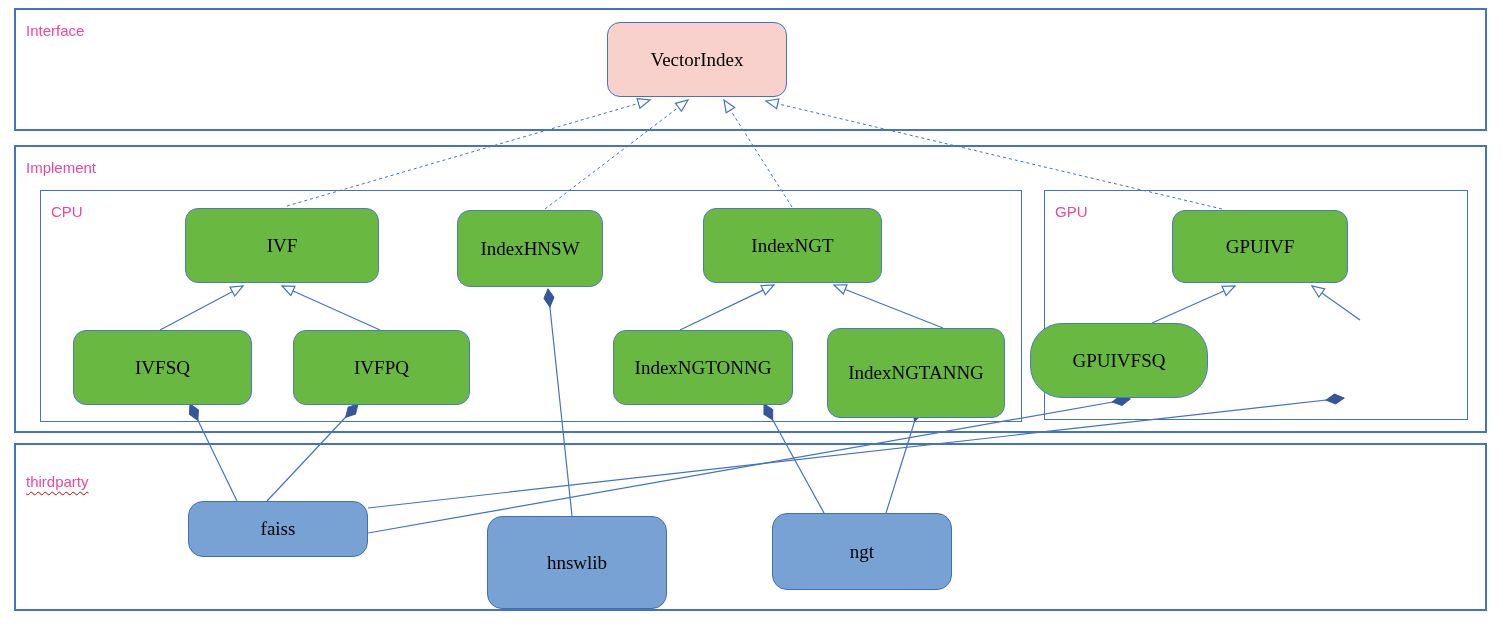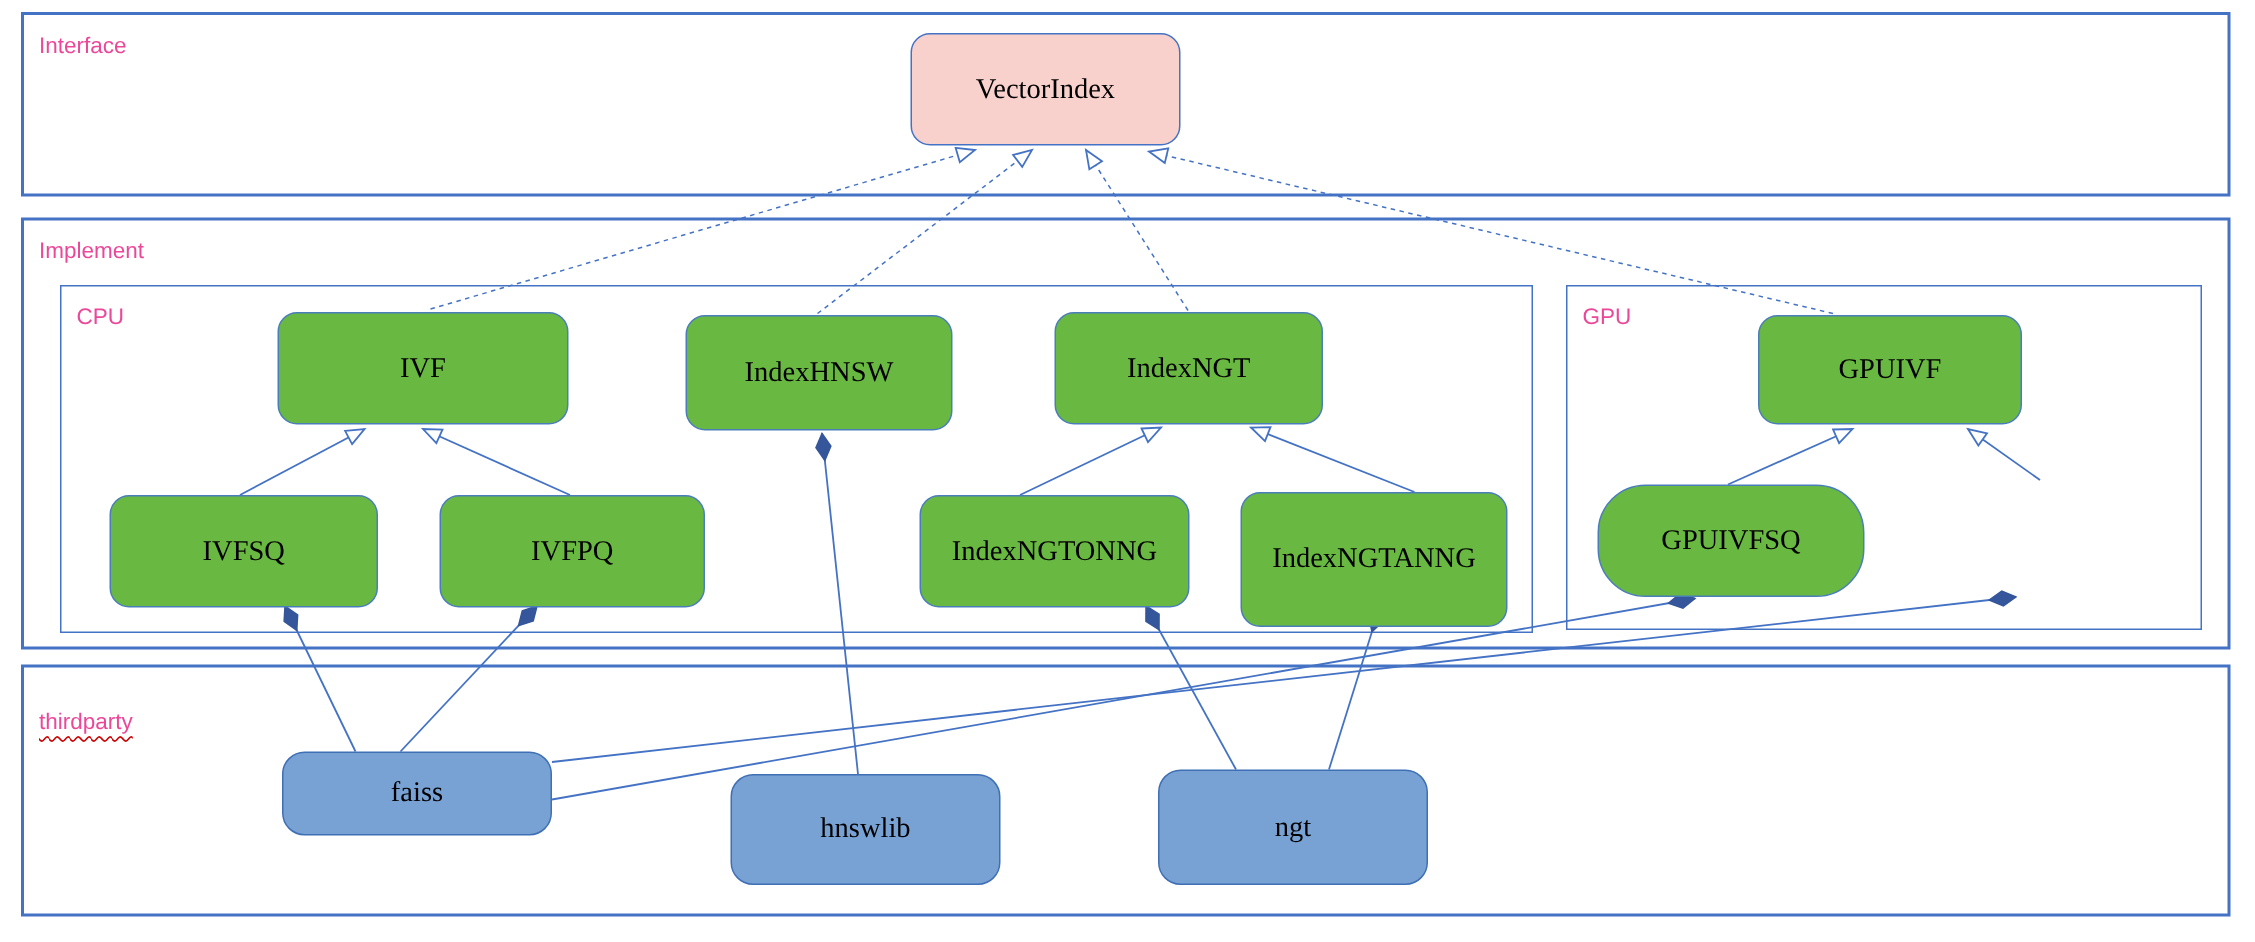--- a/index.html
+++ b/index.html
@@ -140,47 +140,47 @@
         <line class="edge composition" x1="1344" y1="398" x2="368" y2="508" marker-start="url(#diamond-filled)"></line>
       </g>
   </svg>
   <div id="nodes-layer" class="layer">
       <div class="node interface" style="left: 607px; top: 22px; width: 180px; height: 75px;">
         <span>VectorIndex</span>
       </div>
       <div class="node impl" style="left: 185px; top: 208px; width: 194px; height: 75px;">
         <span>IVF</span>
       </div>
-      <div class="node impl" style="left: 457px; top: 210px; width: 178px; height: 77px;">
+      <div class="node impl" style="left: 457px; top: 210px; width: 146px; height: 77px;">
         <span>IndexHNSW</span>
       </div>
       <div class="node impl" style="left: 703px; top: 208px; width: 179px; height: 75px;">
         <span>IndexNGT</span>
       </div>
       <div class="node impl" style="left: 1172px; top: 210px; width: 176px; height: 73px;">
         <span>GPUIVF</span>
       </div>
       <div class="node impl" style="left: 73px; top: 330px; width: 179px; height: 75px;">
         <span>IVFSQ</span>
       </div>
       <div class="node impl" style="left: 293px; top: 330px; width: 177px; height: 75px;">
         <span>IVFPQ</span>
       </div>
       <div class="node impl" style="left: 613px; top: 330px; width: 180px; height: 75px;">
         <span>IndexNGTONNG</span>
       </div>
       <div class="node impl" style="left: 827px; top: 328px; width: 178px; height: 90px;">
         <span>IndexNGTANNG</span>
       </div>
-      <div class="node impl" style="left: 1065px; top: 323px; width: 178px; height: 75px; border-radius: 32px;">
+      <div class="node impl" style="left: 1030px; top: 323px; width: 178px; height: 75px; border-radius: 32px;">
         <span>GPUIVFSQ</span>
       </div>
       <div class="node thirdparty" style="left: 188px; top: 501px; width: 180px; height: 56px;">
         <span>faiss</span>
       </div>
-      <div class="node thirdparty" style="left: 487px; top: 516px; width: 180px; height: 74px;">
+      <div class="node thirdparty" style="left: 487px; top: 516px; width: 180px; height: 93px;">
         <span>hnswlib</span>
       </div>
       <div class="node thirdparty" style="left: 772px; top: 513px; width: 180px; height: 77px;">
         <span>ngt</span>
       </div>
     </div>
 </div>
 
 </body></html>

